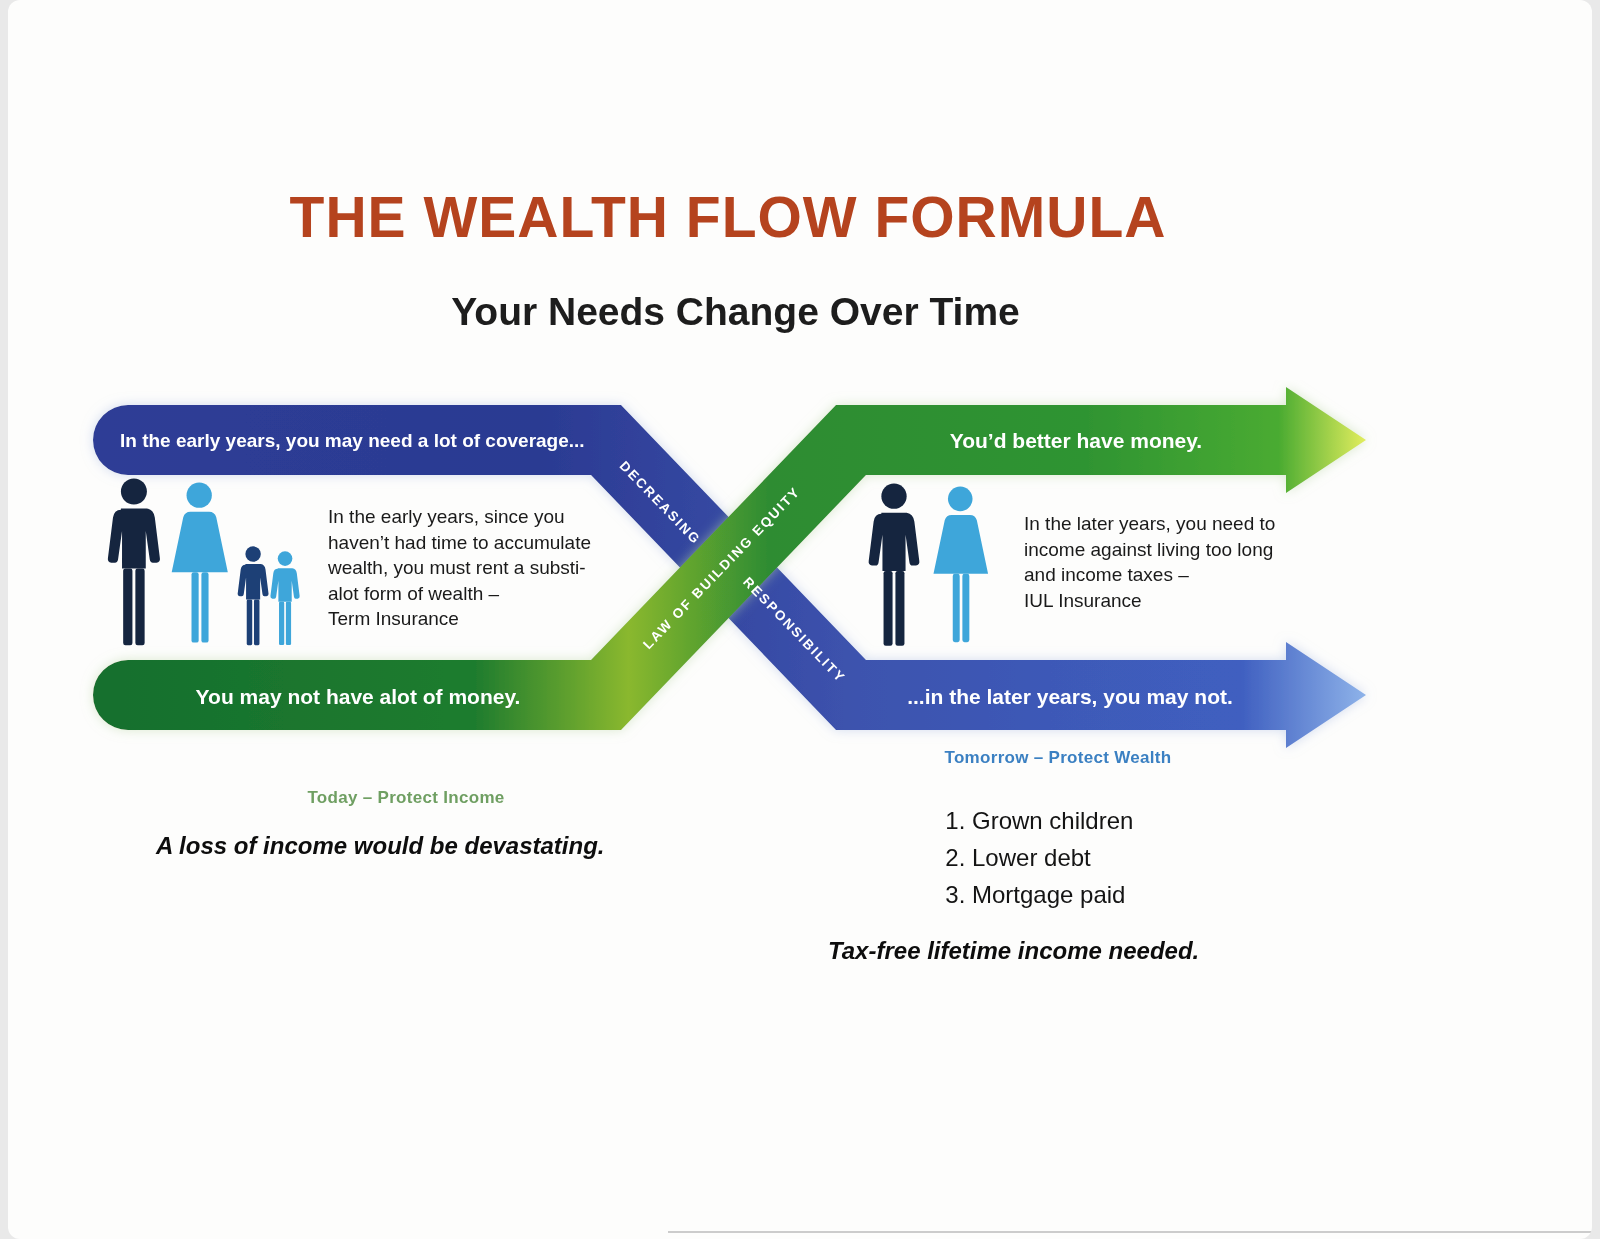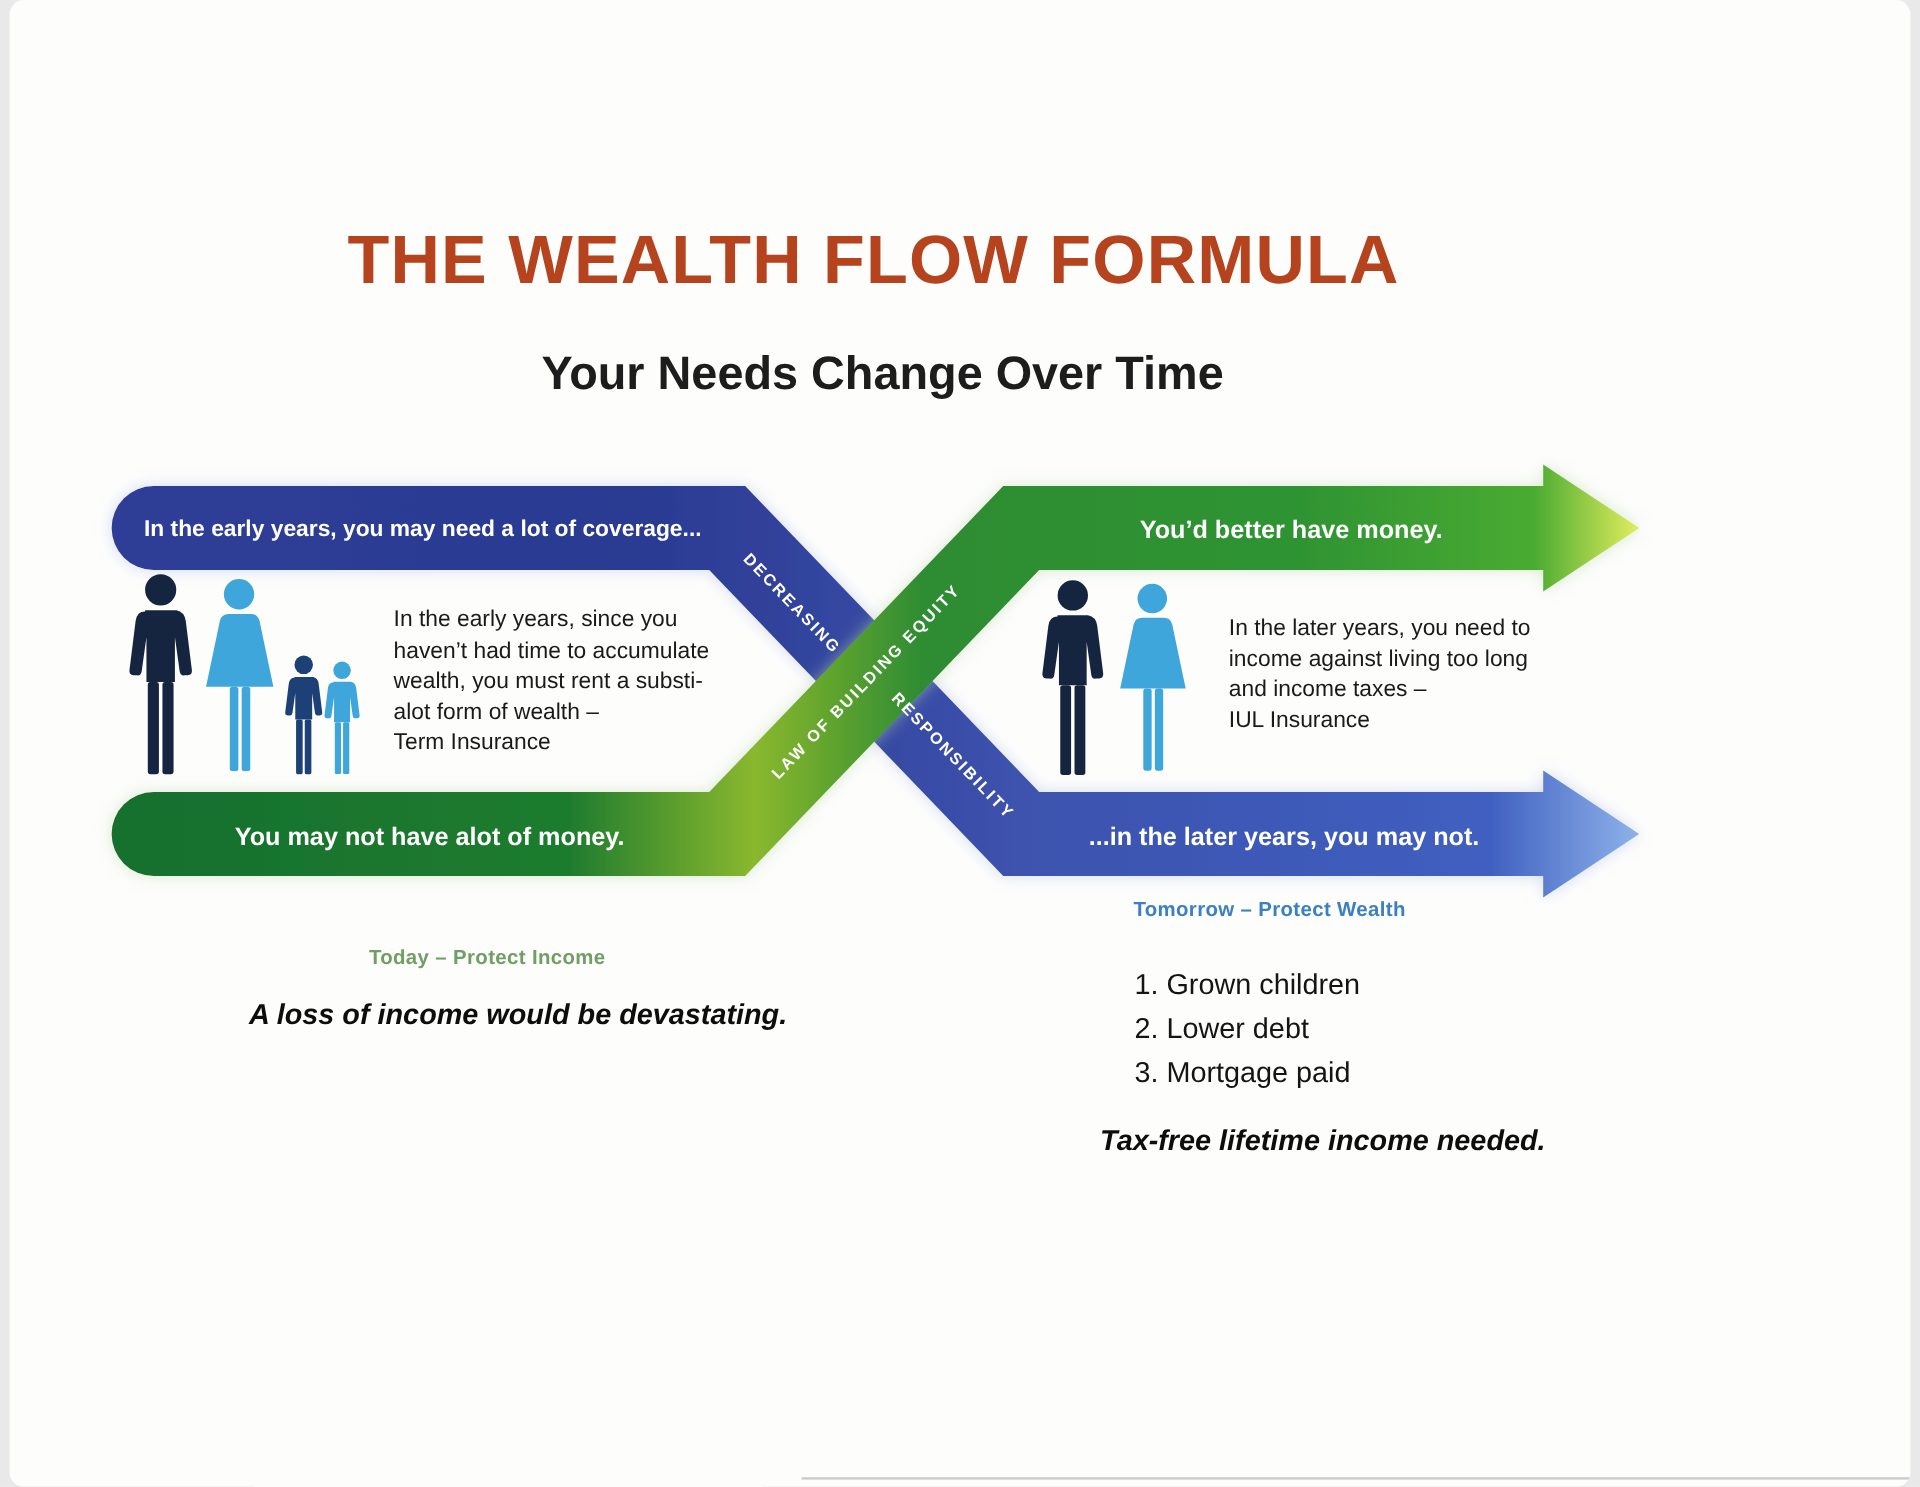--- a/index.html
+++ b/index.html
@@ -33,21 +33,21 @@
   .col-tomorrow { left:820px; top:748px; width:460px; }
   .col h3 { font-size:17px; font-weight:700; text-align:center; letter-spacing:0.3px; }
   .col-today h3    { color:#6f9f62; }
   .col-tomorrow h3 { color:#3b80c2; }
   .col ol {
     margin:34px 0 0 138px; font-size:24px; line-height:37px;
     color:#141414; padding-left:22px;
   }
   .col-tomorrow ol { margin-left:122px; }
   .col .em {
-    margin-top:24px; text-align:right; font-size:24px;
+    margin-top:24px; text-align:left; font-size:24px;
     font-weight:700; font-style:italic; color:#0d0d0d;
   }
   .scan-line { position:absolute; left:660px; bottom:6px; width:940px; height:2px; background:#cccccc; }
 </style>
 </head>
 <body>
 
 <div class="page">
 
   <h1 class="title">THE WEALTH FLOW FORMULA</h1>

